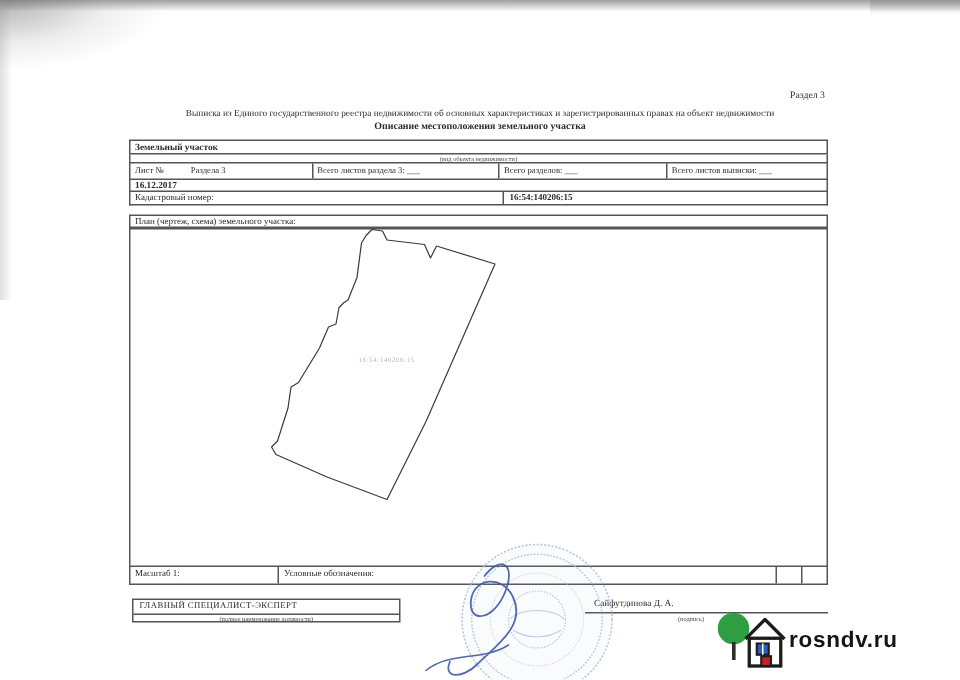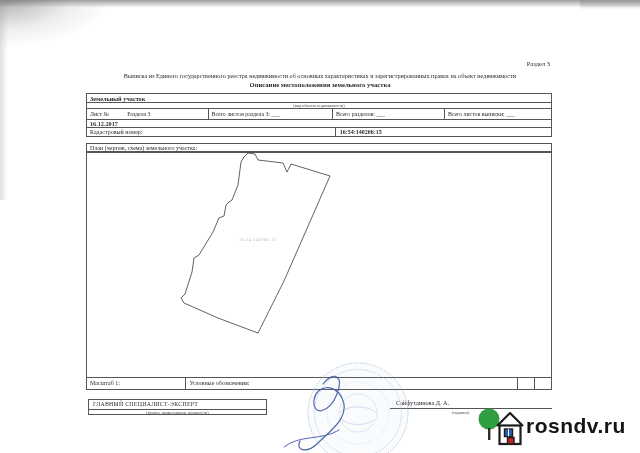--- a/index.html
+++ b/index.html
@@ -47,21 +47,21 @@
   .sigLeft{left:88px;top:399px;width:179px;height:16px;border:1px solid #555;z-index:2;}
   .sigTitle{height:9px;line-height:9px;font-size:5.8px;letter-spacing:.3px;padding-left:4px;border-bottom:1px solid #555;white-space:nowrap;overflow:hidden;}
   .sigNote{font-size:4.2px;line-height:5px;text-align:center;color:#4a4a4a;}
   .signerName{left:396px;top:399px;font-size:6.2px;line-height:8px;z-index:2;}
   .signerLine{left:390px;top:408px;width:162px;height:0;border-top:1px solid #555;z-index:2;}
   .signerNote{left:452px;top:410px;font-size:4.2px;color:#4a4a4a;z-index:2;}
   
   .overlay{left:0;top:0;width:640px;height:453px;z-index:3;pointer-events:none;}
   
   .logo{left:478px;top:402px;width:162px;height:48px;z-index:5;display:flex;align-items:center;}
-  .logoText{font-family:"Liberation Sans", sans-serif;font-weight:bold;font-size:21px;color:#151515;letter-spacing:.5px;margin-left:2px;}
+  .logoText{font-family:"Liberation Sans", sans-serif;font-weight:bold;font-size:15px;color:#151515;letter-spacing:.5px;margin-left:2px;}
 </style>
 </head>
 <body>
 
 <div class="abs scan-top"></div>
 <div class="abs scan-topleft"></div>
 <div class="abs scan-topright"></div>
 <div class="abs scan-left"></div>
 
 <div class="abs section-label">Раздел 3</div>

